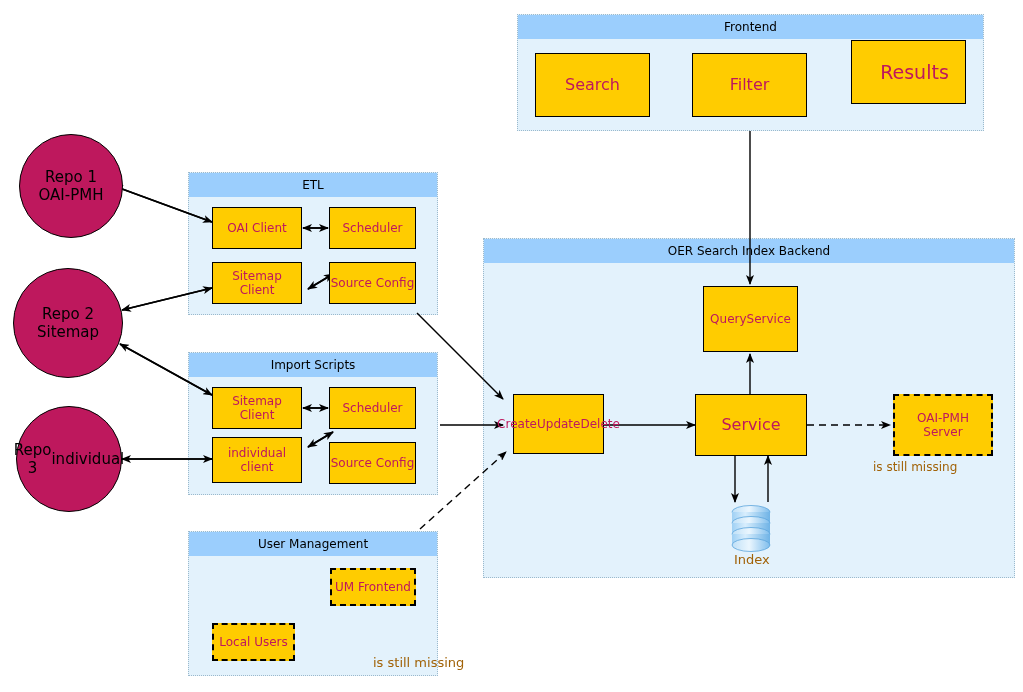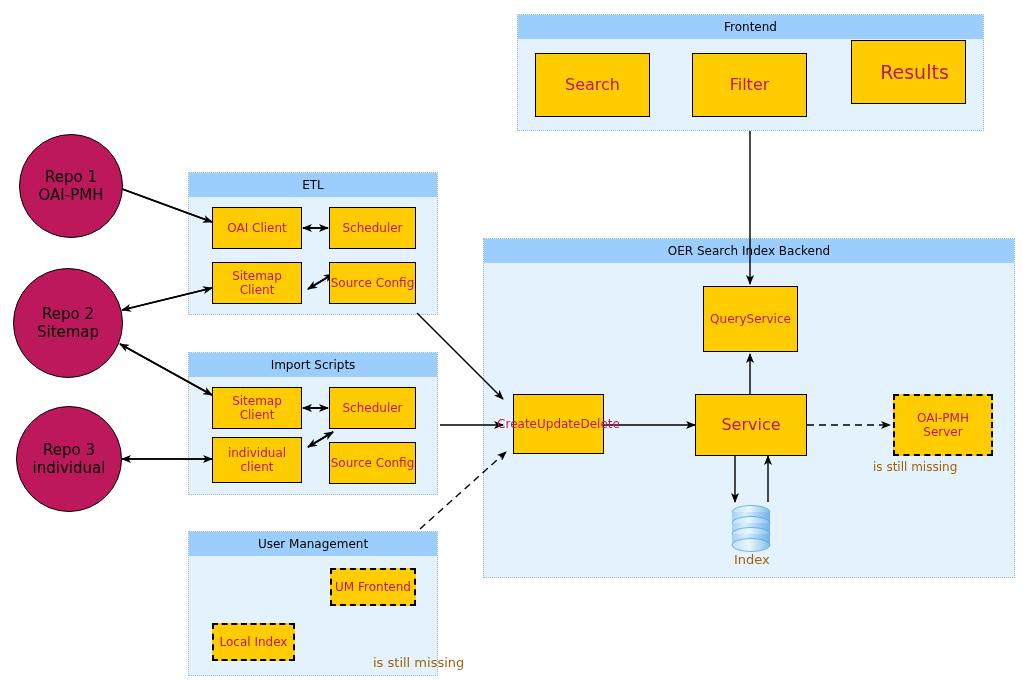--- a/index.html
+++ b/index.html
@@ -207,21 +207,21 @@
   <div class="node small" style="left:212px; top:437px; width:90px; height:46px; flex-direction:column;">
     <span>individual</span>
     <span>client</span>
   </div>
   <div class="node small" style="left:329px; top:442px; width:87px; height:42px;">Source Config</div>
 
   <div class="panel" style="left:188px; top:531px; width:250px; height:145px;">
     <div class="panel-header">User Management</div>
   </div>
   <div class="node dashed small" style="left:330px; top:568px; width:86px; height:38px;">UM Frontend</div>
-  <div class="node dashed small" style="left:212px; top:623px; width:83px; height:38px;">Local Index</div>
+  <div class="node dashed small" style="left:212px; top:623px; width:83px; height:38px;">Local Users</div>
   <div class="caption" style="left:373px; top:655px;">is still missing</div>
 
   <div class="panel" style="left:483px; top:238px; width:532px; height:340px;">
     <div class="panel-header">OER Search Index Backend</div>
   </div>
   <div class="node small" style="left:703px; top:286px; width:95px; height:66px; flex-direction:row;">
     <span>Query</span>
     <span>Service</span>
   </div>
   <div class="node small" style="left:513px; top:394px; width:91px; height:60px; ">
@@ -238,18 +238,18 @@
   <div class="caption" style="left:734px; top:552px;">Index</div>
 
   <div class="circle" style="left:19px; top:134px; width:104px; height:104px; flex-direction:column;">
     <span>Repo 1</span>
     <span>OAI-PMH</span>
   </div>
   <div class="circle" style="left:13px; top:268px; width:110px; height:110px; flex-direction:column;">
     <span>Repo 2</span>
     <span>Sitemap</span>
   </div>
-  <div class="circle" style="left:16px; top:406px; width:106px; height:106px; flex-direction:column;">
+  <div class="circle" style="left:16px; top:406px; width:106px; height:106px; flex-direction:row;">
     <span>Repo 3</span>
     <span>individual</span>
   </div>
 
 </div>
 
 </body></html>

